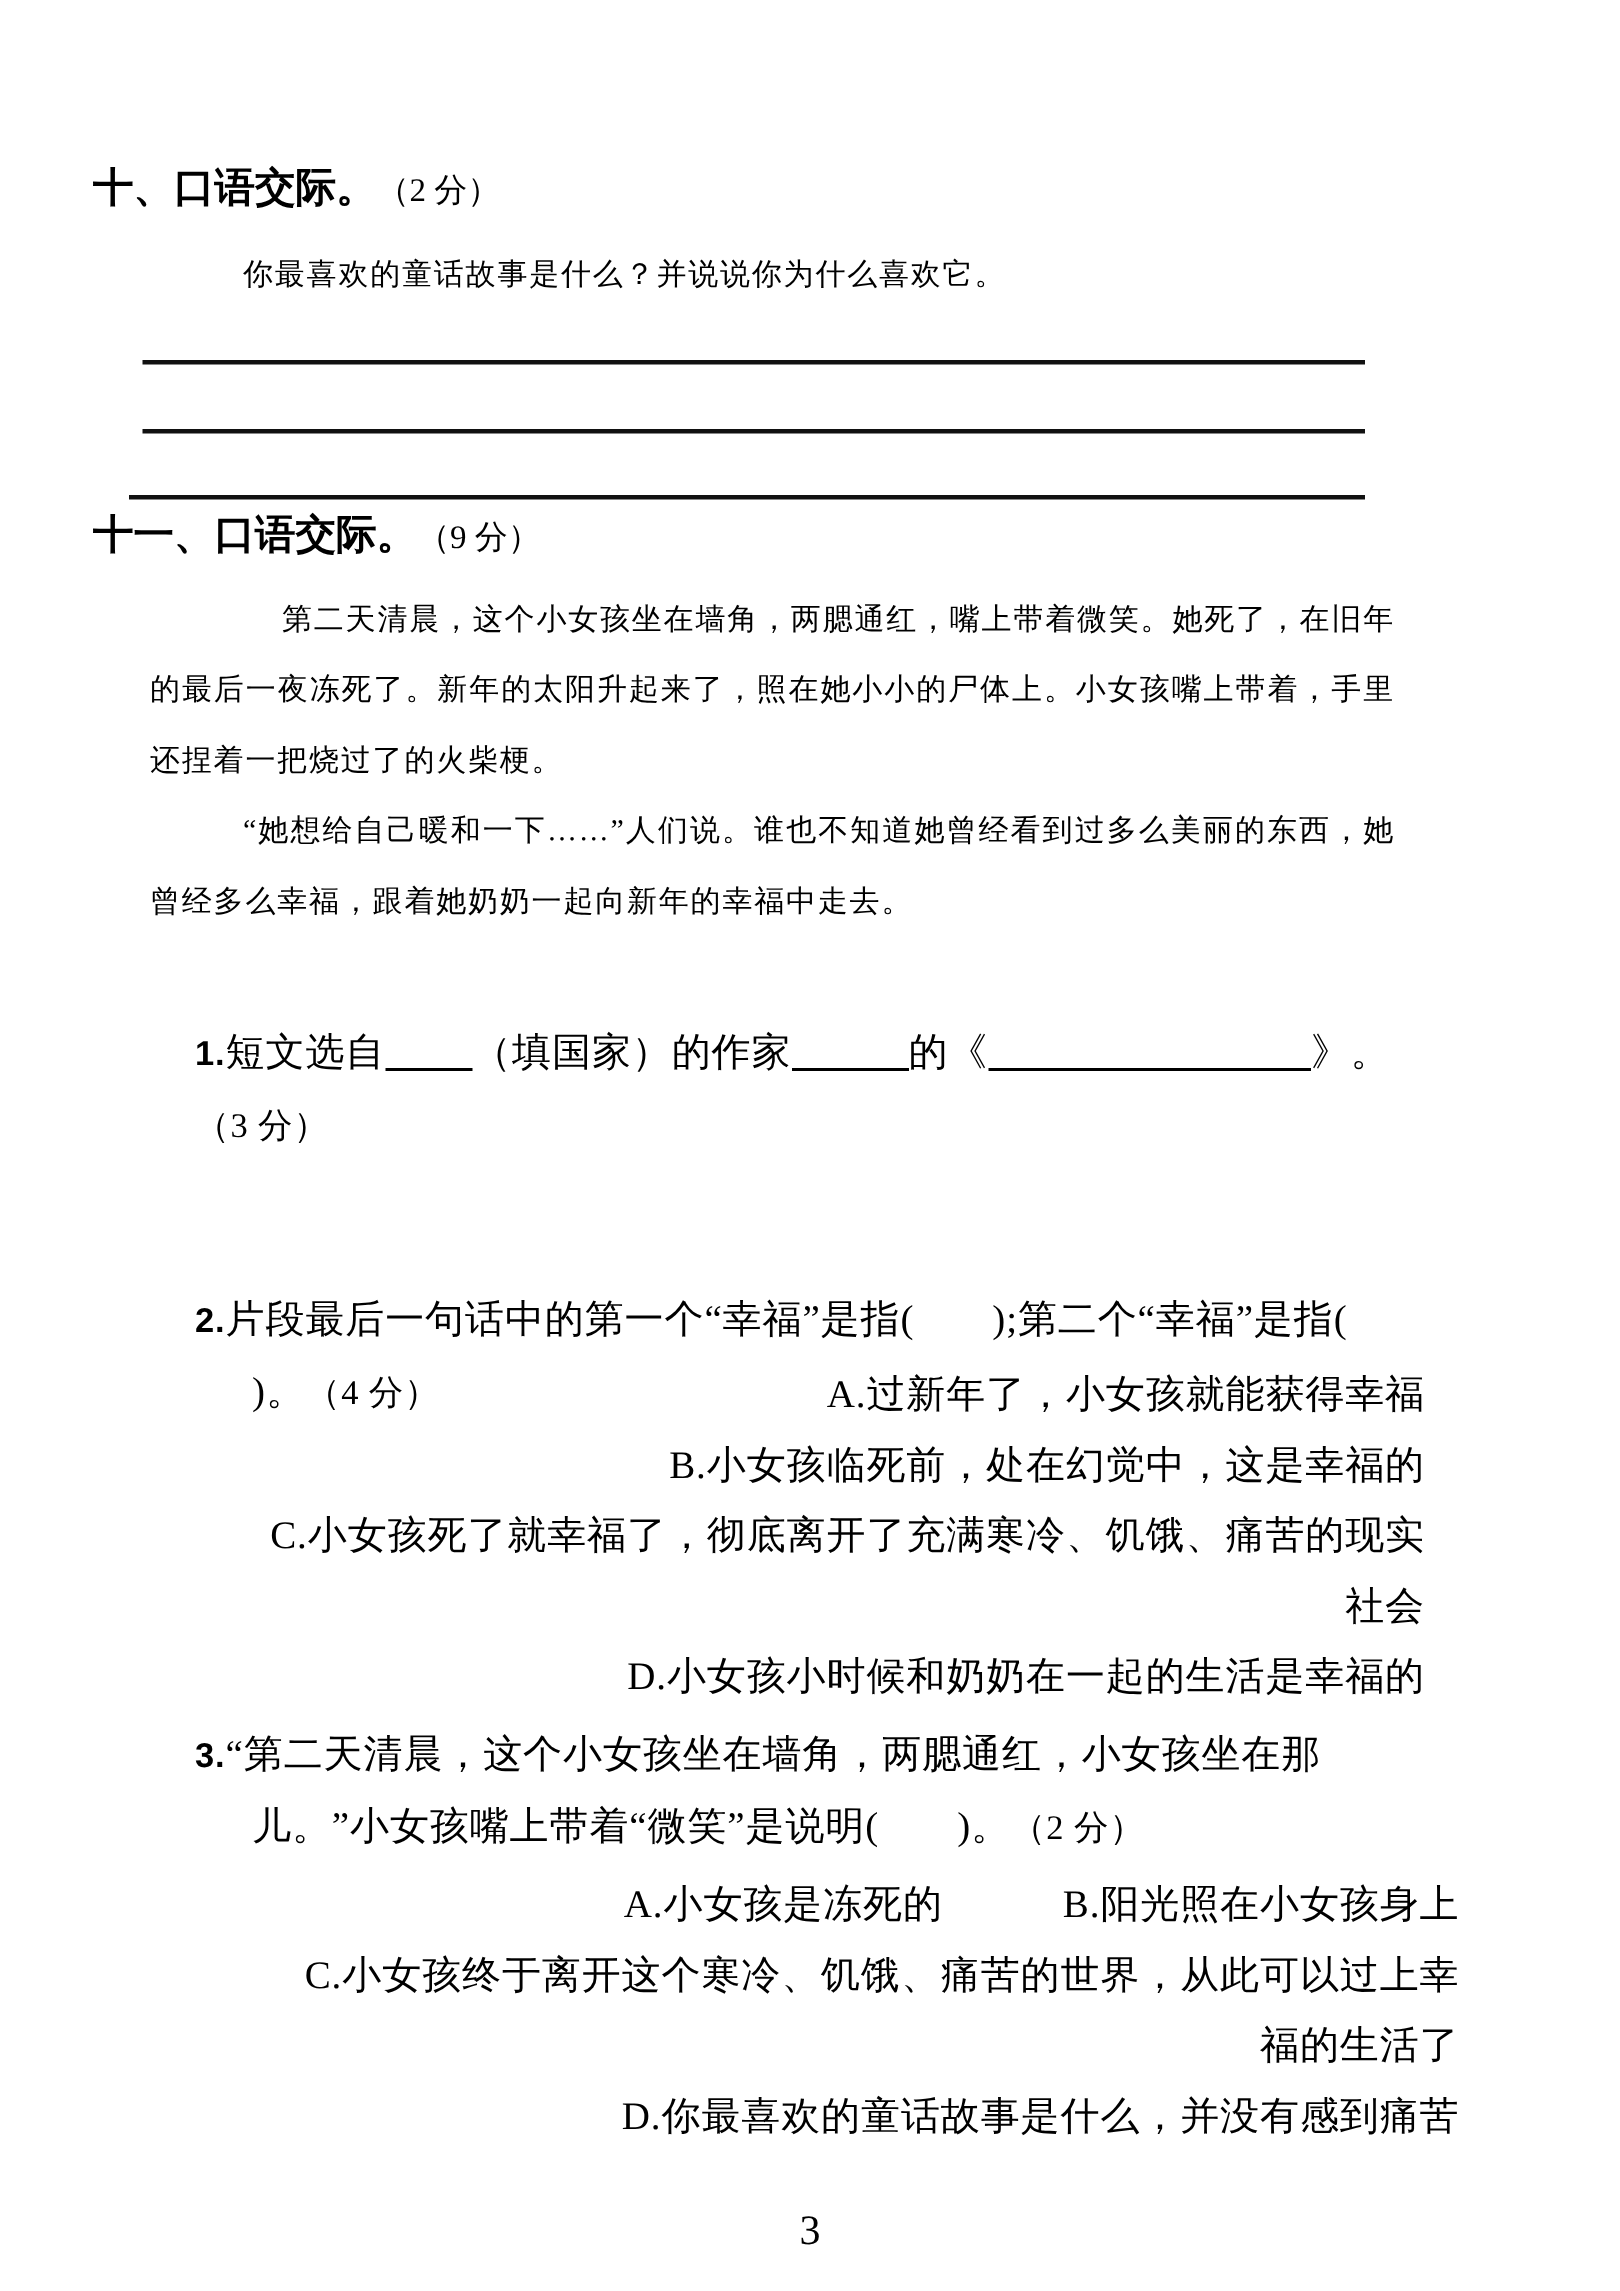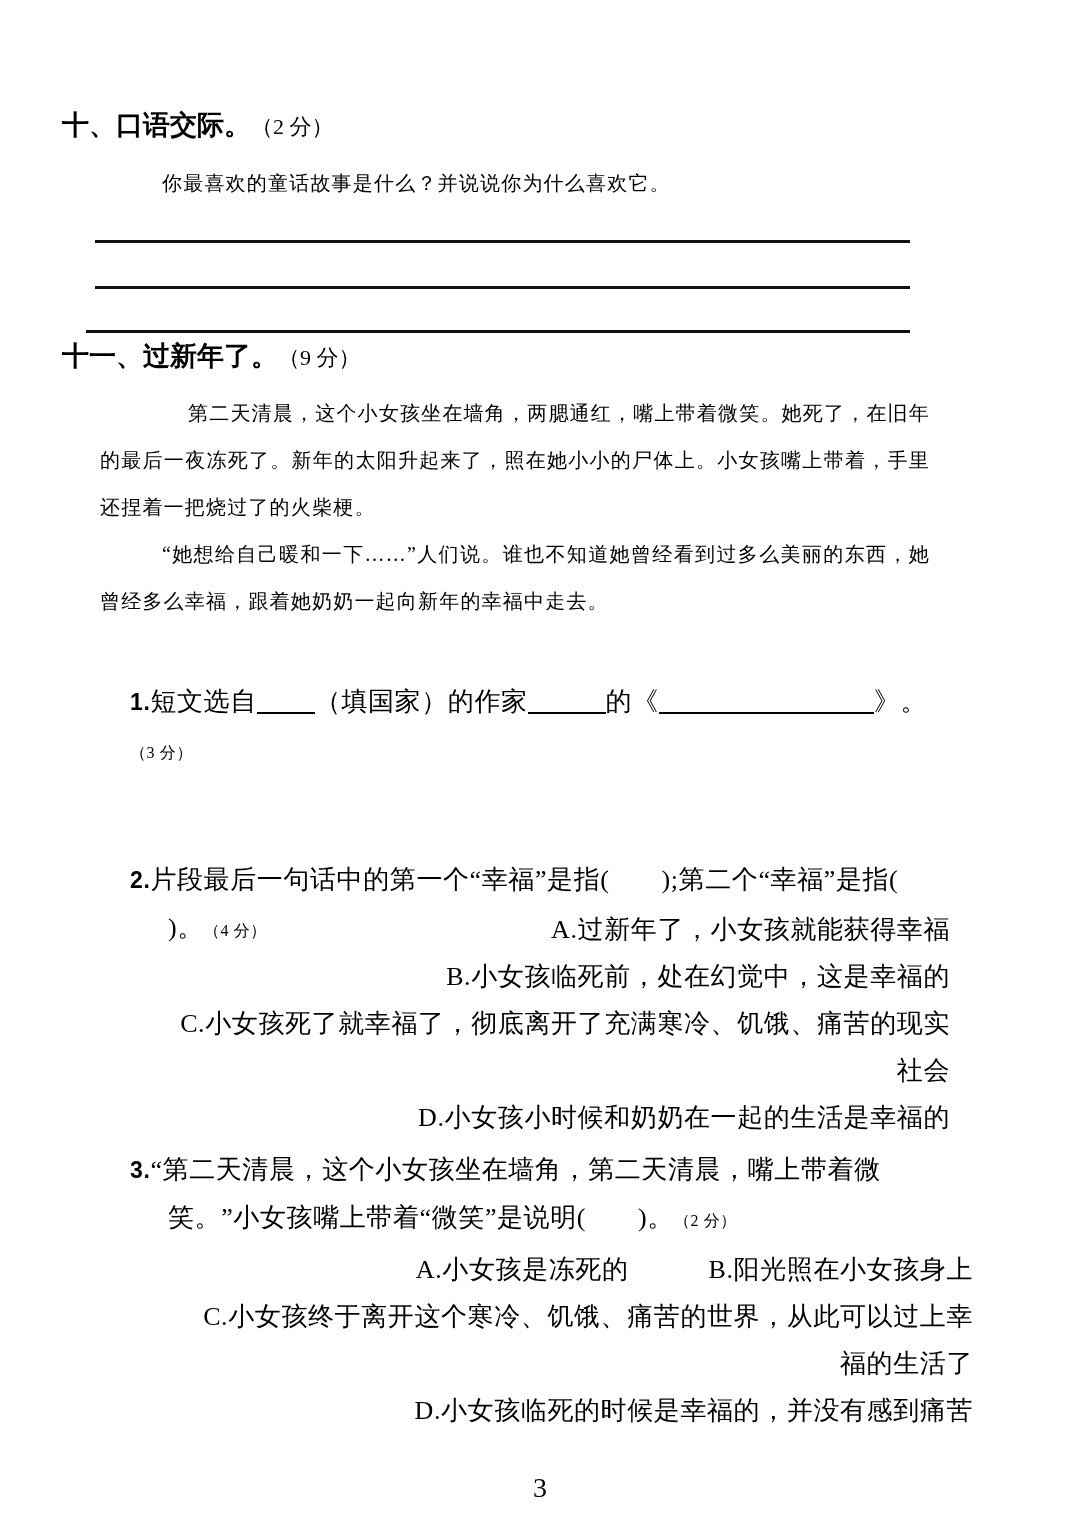--- a/index.html
+++ b/index.html
@@ -69,21 +69,21 @@
     font-weight: bold;
     font-size: 23px;
   }
   .q-hang {
     display: block;
     padding-left: 38px;
     text-indent: -38px;
   }
   .pts-inline {
     font-family: "Liberation Serif", "DejaVu Serif", serif;
-    font-size: 16px;
+    font-size: 23px;
   }
 
   .opt {
     position: absolute;
     font-size: 26px;
     line-height: 47px;
     letter-spacing: 0.6px;
     width: 790px;
     text-align: right;
   }
@@ -144,21 +144,21 @@
 
   <div class="passage" style="left:100px; top:160px;">
     <p class="p-indent2">你最喜欢的童话故事是什么？并说说你为什么喜欢它。</p>
   </div>
 
   <div class="wline" style="left:95px; top:240px; width:815px;"></div>
   <div class="wline" style="left:95px; top:286px; width:815px;"></div>
   <div class="wline" style="left:86px; top:330px; width:824px;"></div>
 
   <div class="sec-head" style="left:62px; top:343px;">
-    <span>十一、过新年了。</span><span class="pts">（9 分）</span>
+    <span>十一、口语交际。</span><span class="pts">（9 分）</span>
   </div>
 
   <div class="passage" style="left:100px; top:390px;">
     <p class="p-indent1">第二天清晨，这个小女孩坐在墙角，两腮通红，嘴上带着微笑。她死了，在旧年的最后一夜冻死了。新年的太阳升起来了，照在她小小的尸体上。小女孩嘴上带着，手里还捏着一把烧过了的火柴梗。</p>
     <p class="p-indent2">“她想给自己暖和一下……”人们说。谁也不知道她曾经看到过多么美丽的东西，她曾经多么幸福，跟着她奶奶一起向新年的幸福中走去。</p>
   </div>
 
   <div class="q" style="left:130px; top:678px;">
     <span class="q-hang"><span class="q-num">1.</span><span>短文选自</span><span class="blank bk-sm"></span><span>（填国家）的作家</span><span class="blank bk-md"></span><span>的《</span><span class="blank bk-lg"></span><span>》。</span></span>
     <span class="q-hang"><span class="pts-inline">（3 分）</span></span>
@@ -169,24 +169,24 @@
   </div>
 
   <div class="opt" style="left:160px; top:906px;">
     <span class="row"><span class="ltr">A.</span><span>过新年了，小女孩就能获得幸福</span></span>
     <span class="row"><span class="ltr">B.</span><span>小女孩临死前，处在幻觉中，这是幸福的</span></span>
     <span class="row"><span class="ltr">C.</span><span>小女孩死了就幸福了，彻底离开了充满寒冷、饥饿、痛苦的现实社会</span></span>
     <span class="row"><span class="ltr">D.</span><span>小女孩小时候和奶奶在一起的生活是幸福的</span></span>
   </div>
 
   <div class="q" style="left:130px; top:1146px;">
-    <span class="q-hang"><span class="q-num">3.</span><span>“第二天清晨，这个小女孩坐在墙角，第二天清晨，嘴上带着微笑。”小女孩嘴上带着“微笑”是说明(</span><span class="paren-gap"></span><span>)。</span><span class="pts-inline">（2 分）</span></span>
+    <span class="q-hang"><span class="q-num">3.</span><span>“第二天清晨，这个小女孩坐在墙角，两腮通红，小女孩坐在那儿。”小女孩嘴上带着“微笑”是说明(</span><span class="paren-gap"></span><span>)。</span><span class="pts-inline">（2 分）</span></span>
   </div>
 
   <div class="opt" style="left:160px; top:1246px;margin-left:23px;">
     <span class="row"><span class="ltr">A.</span><span>小女孩是冻死的</span><span class="second"><span class="ltr">B.</span><span>阳光照在小女孩身上</span></span></span>
     <span class="row"><span class="ltr">C.</span><span>小女孩终于离开这个寒冷、饥饿、痛苦的世界，从此可以过上幸福的生活了</span></span>
-    <span class="row"><span class="ltr">D.</span><span>小女孩临死的时候是幸福的，并没有感到痛苦</span></span>
+    <span class="row"><span class="ltr">D.</span><span>你最喜欢的童话故事是什么，并没有感到痛苦</span></span>
   </div>
 
   <div class="pageno" style="top:1472px;">3</div>
 
 </div>
 
 </body></html>

